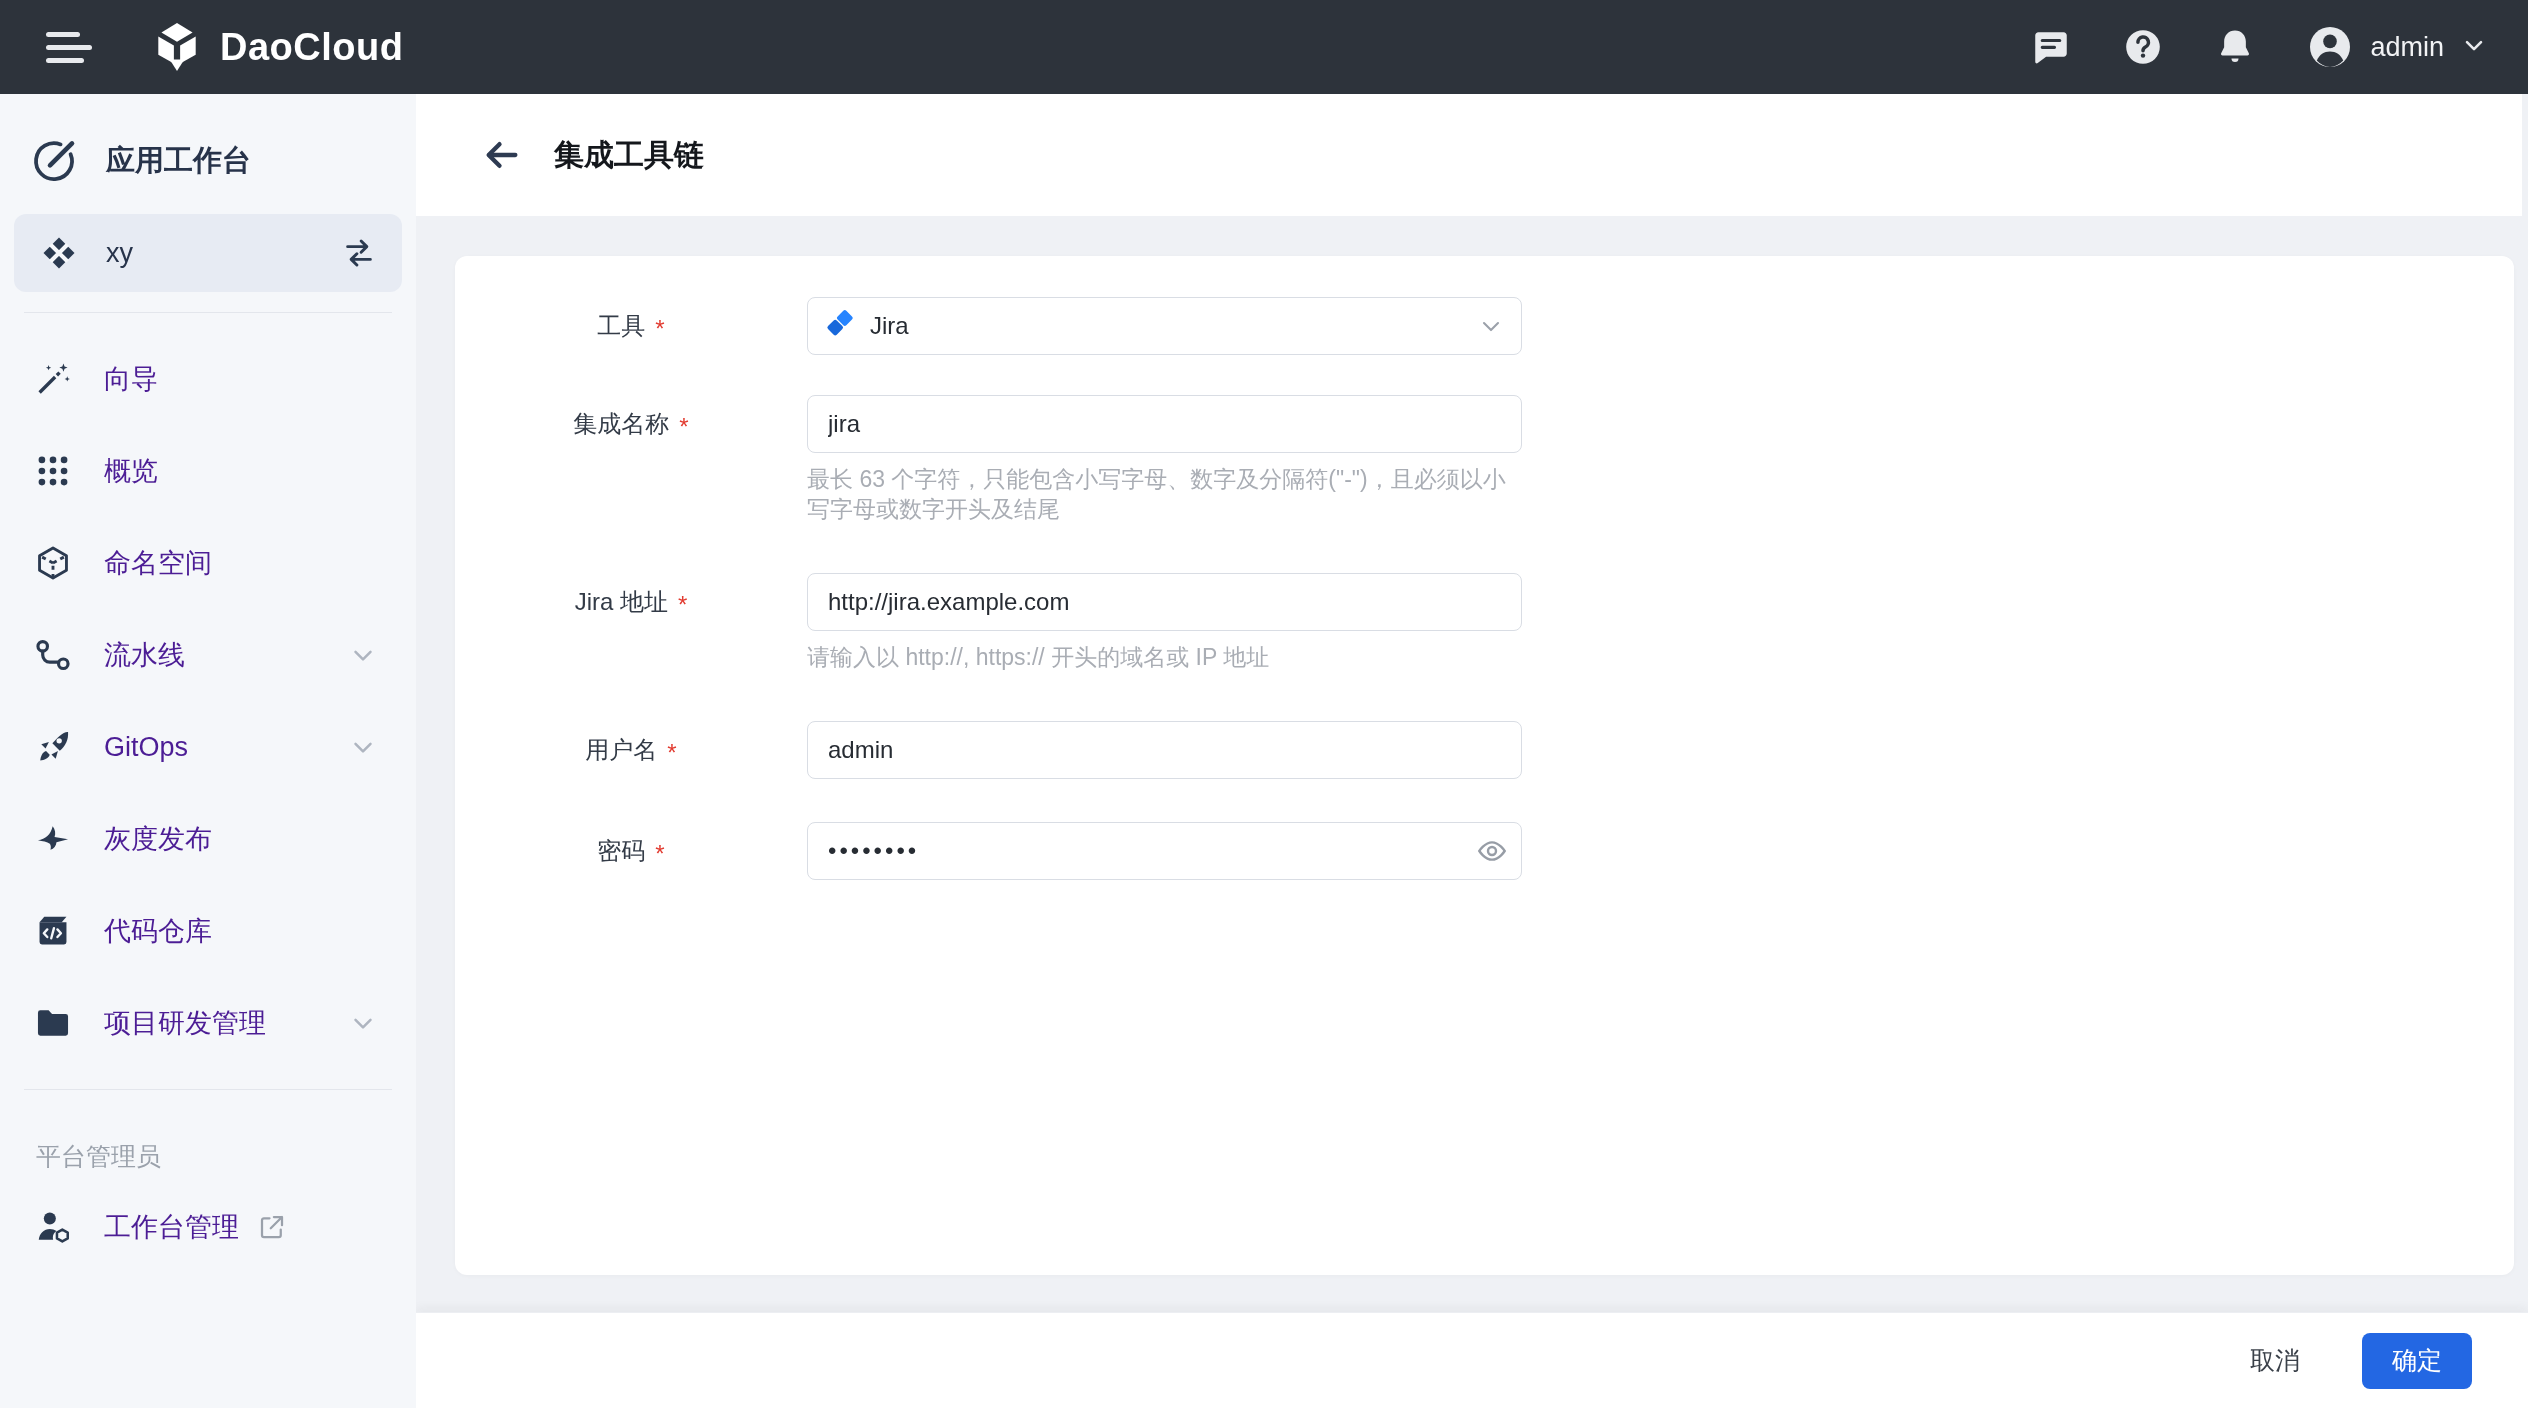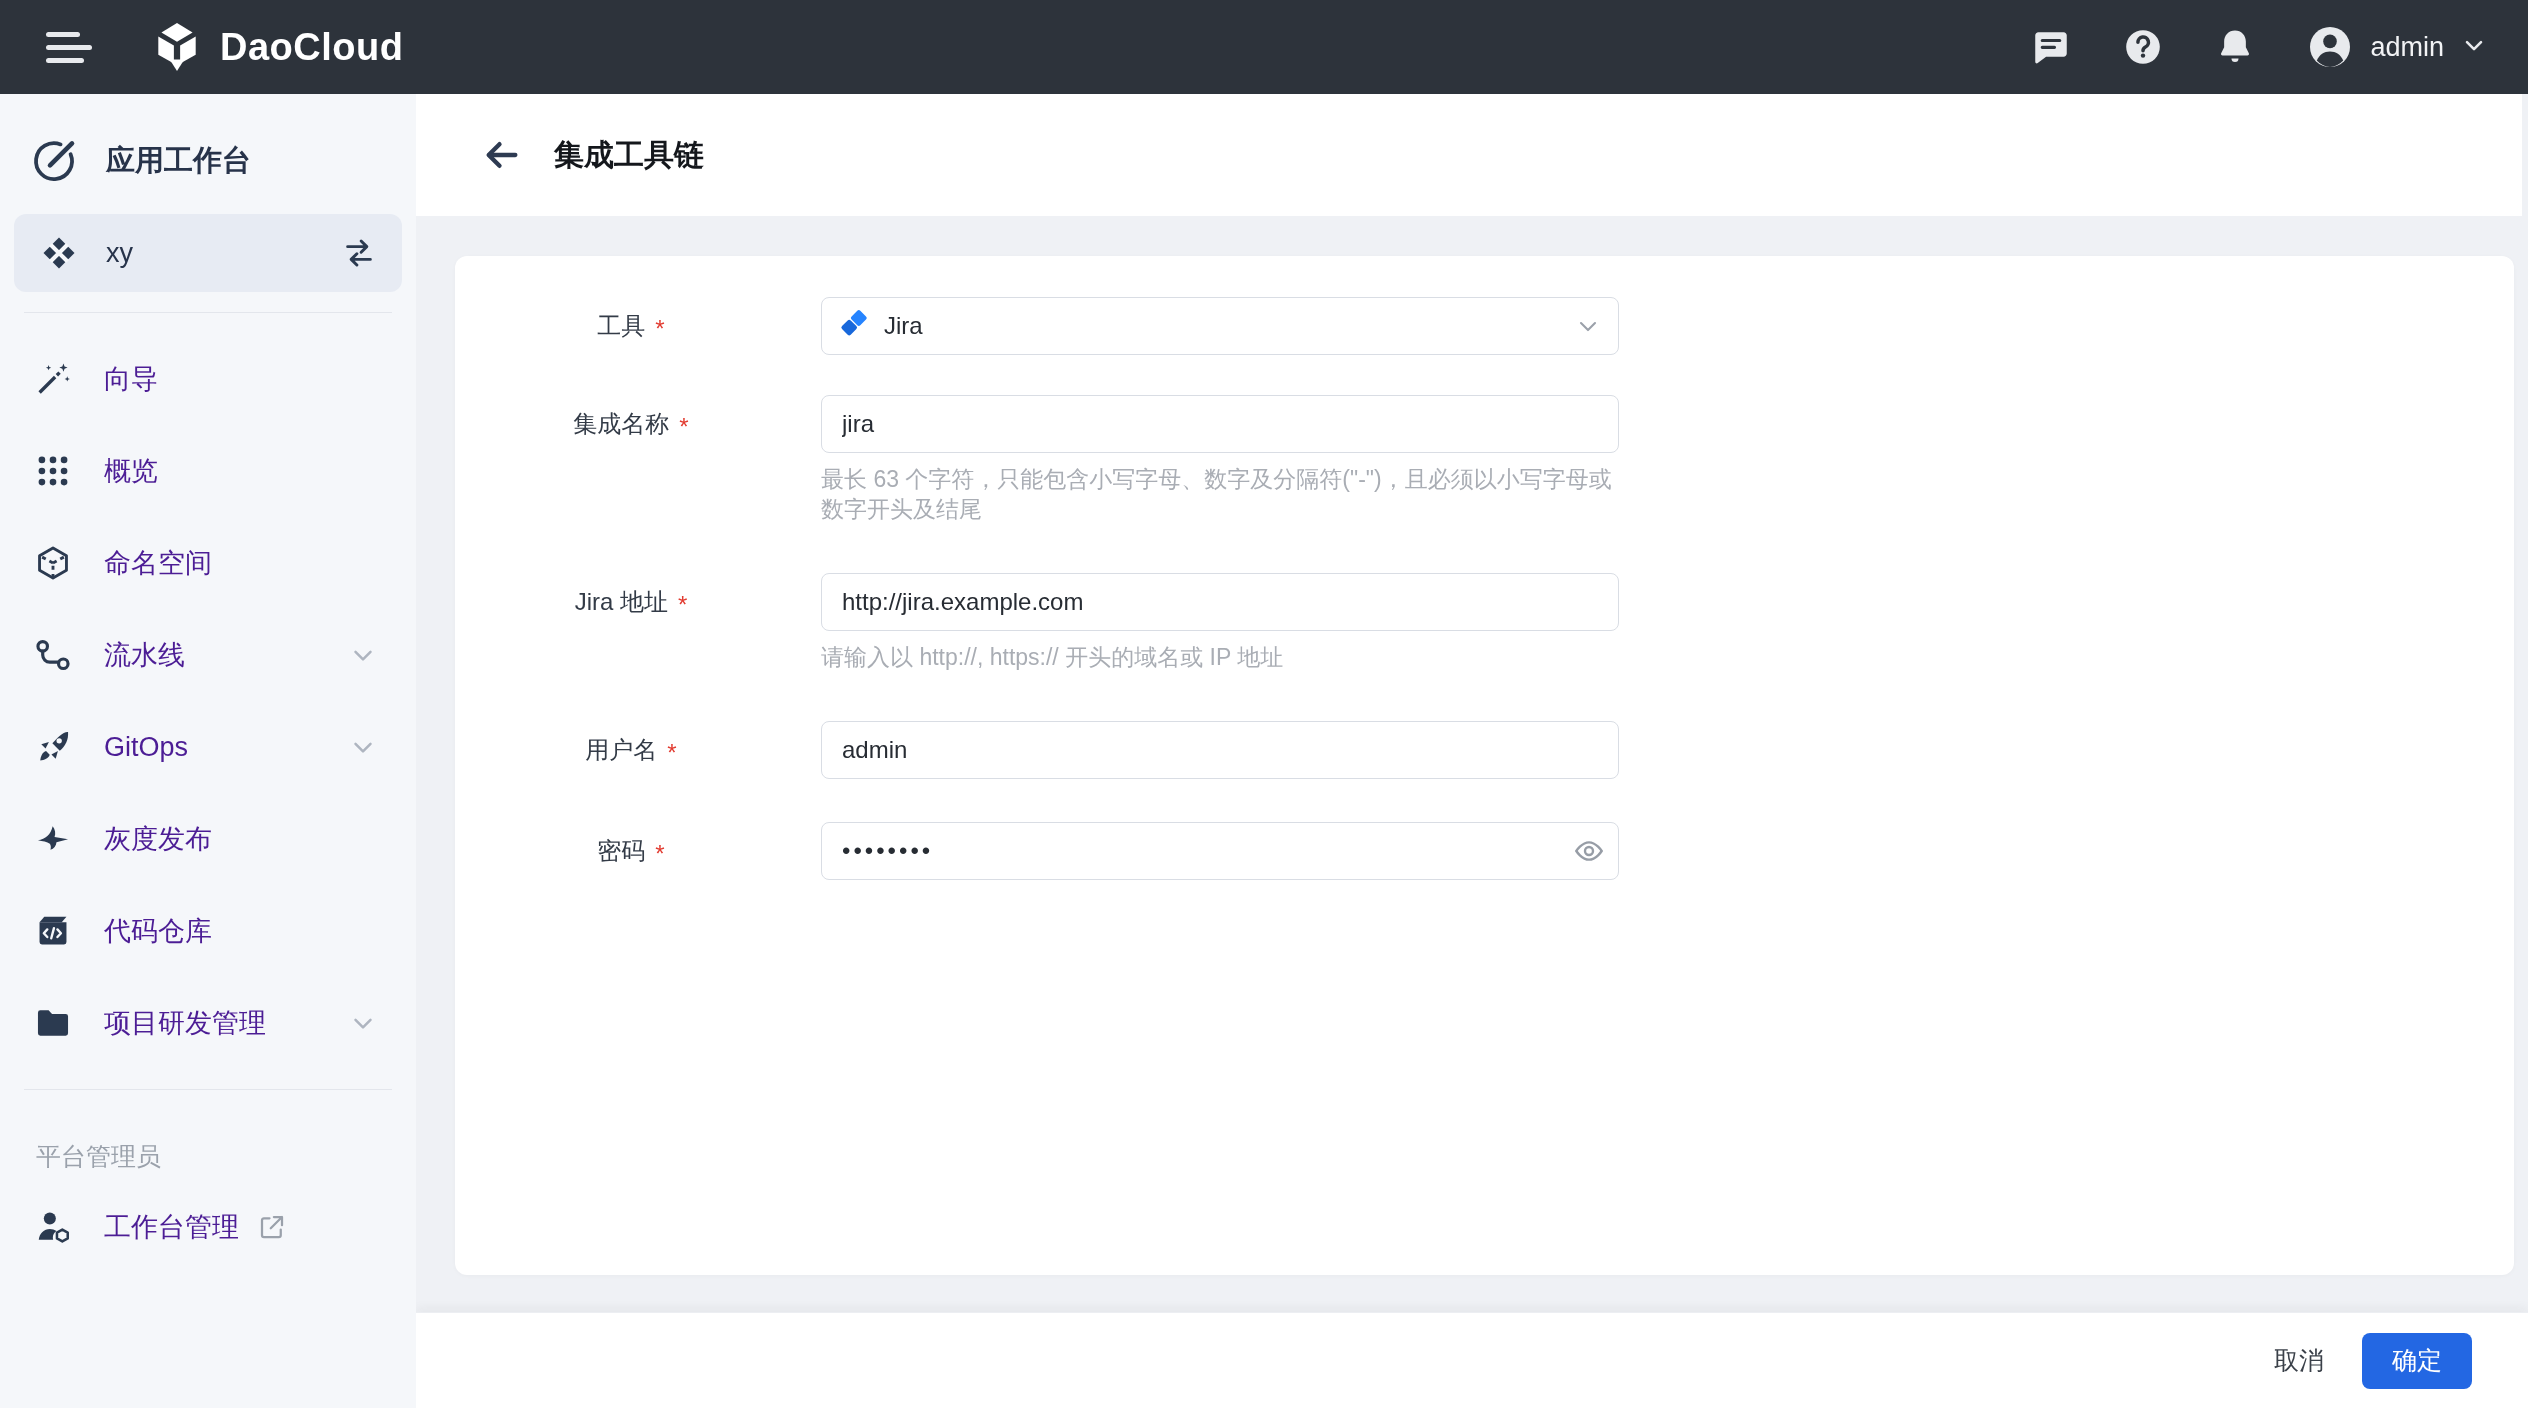--- a/index.html
+++ b/index.html
@@ -85,21 +85,21 @@
   .form-row { display:flex; }
   .form-row.r2 { margin-top:40px; }
   .form-row.r3 { margin-top:48px; }
   .form-row.r4 { margin-top:48px; }
   .form-row.r5 { margin-top:43px; }
   .lbl {
     width:352px; height:58px; display:flex; justify-content:center; align-items:center;
     gap:10px; font-size:24px; color:#333B47;
   }
   .req { color:#E23B30; font-size:24px; padding-top:6px; }
-  .ctl { margin-left:14px; width:798px; position:relative; }
+  .ctl { margin-left:0; width:715px; position:relative; }
   .text-input {
     width:100%; height:58px; border:1px solid #D9DDE4; border-radius:8px;
     padding:0 20px; font-size:24px; color:#272C33; background:#fff; outline:none;
   }
   .pwd-input { padding-right:64px; letter-spacing:3px; }
   .select-box {
     height:58px; border:1px solid #D9DDE4; border-radius:8px;
     display:flex; align-items:center; padding:0 56px 0 16px; position:relative;
     cursor:pointer; background:#fff;
   }
@@ -110,21 +110,21 @@
   .helper { margin-top:12px; font-size:23px; color:#A9ADB4; line-height:1.3; }
   .eye-btn { position:absolute; right:14px; top:13px; display:flex; }
   .eye-btn svg { width:32px; height:32px; }
 
   
   .footer-bar {
     position:absolute; left:416px; right:0; bottom:0; height:96px;
     background:#FFFFFF; border-top:1px solid #ECEEF2;
     box-shadow:0 -4px 10px rgba(31,35,41,.05);
     display:flex; align-items:center; justify-content:flex-end;
-    padding-right:56px; gap:24px; z-index:10;
+    padding-right:56px; gap:48px; z-index:10;
   }
   .cancel-btn { font-size:25px; color:#3A4049; padding:10px 14px; }
   .confirm-btn {
     width:110px; height:56px; border-radius:8px; background:#2367E3;
     color:#FFFFFF; font-size:25px;
   }
 </style>
 </head>
 <body>
 

